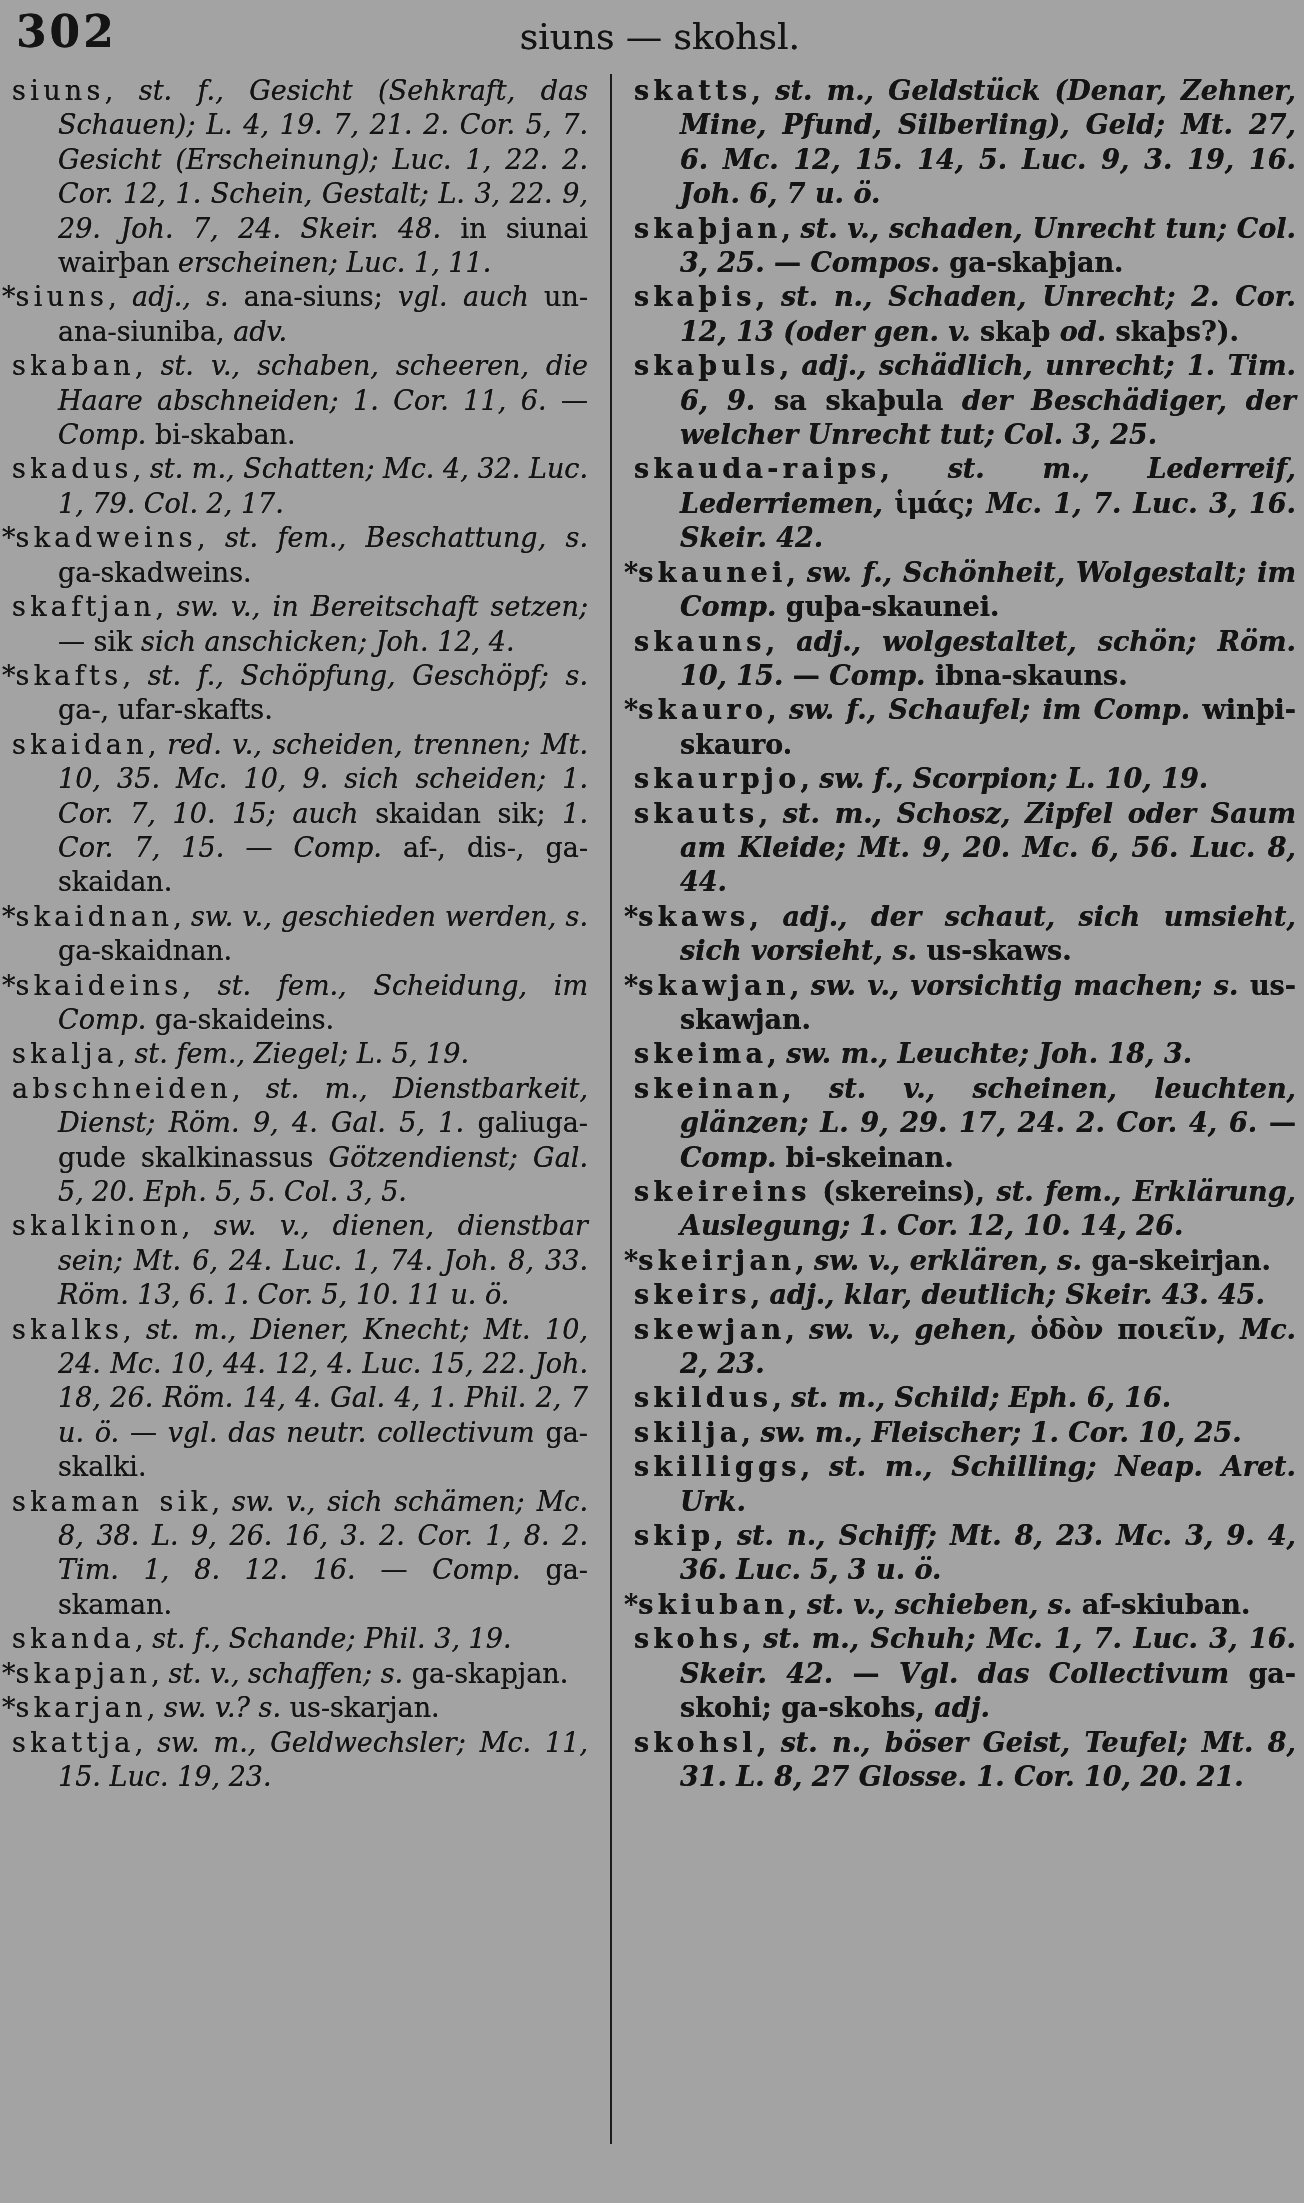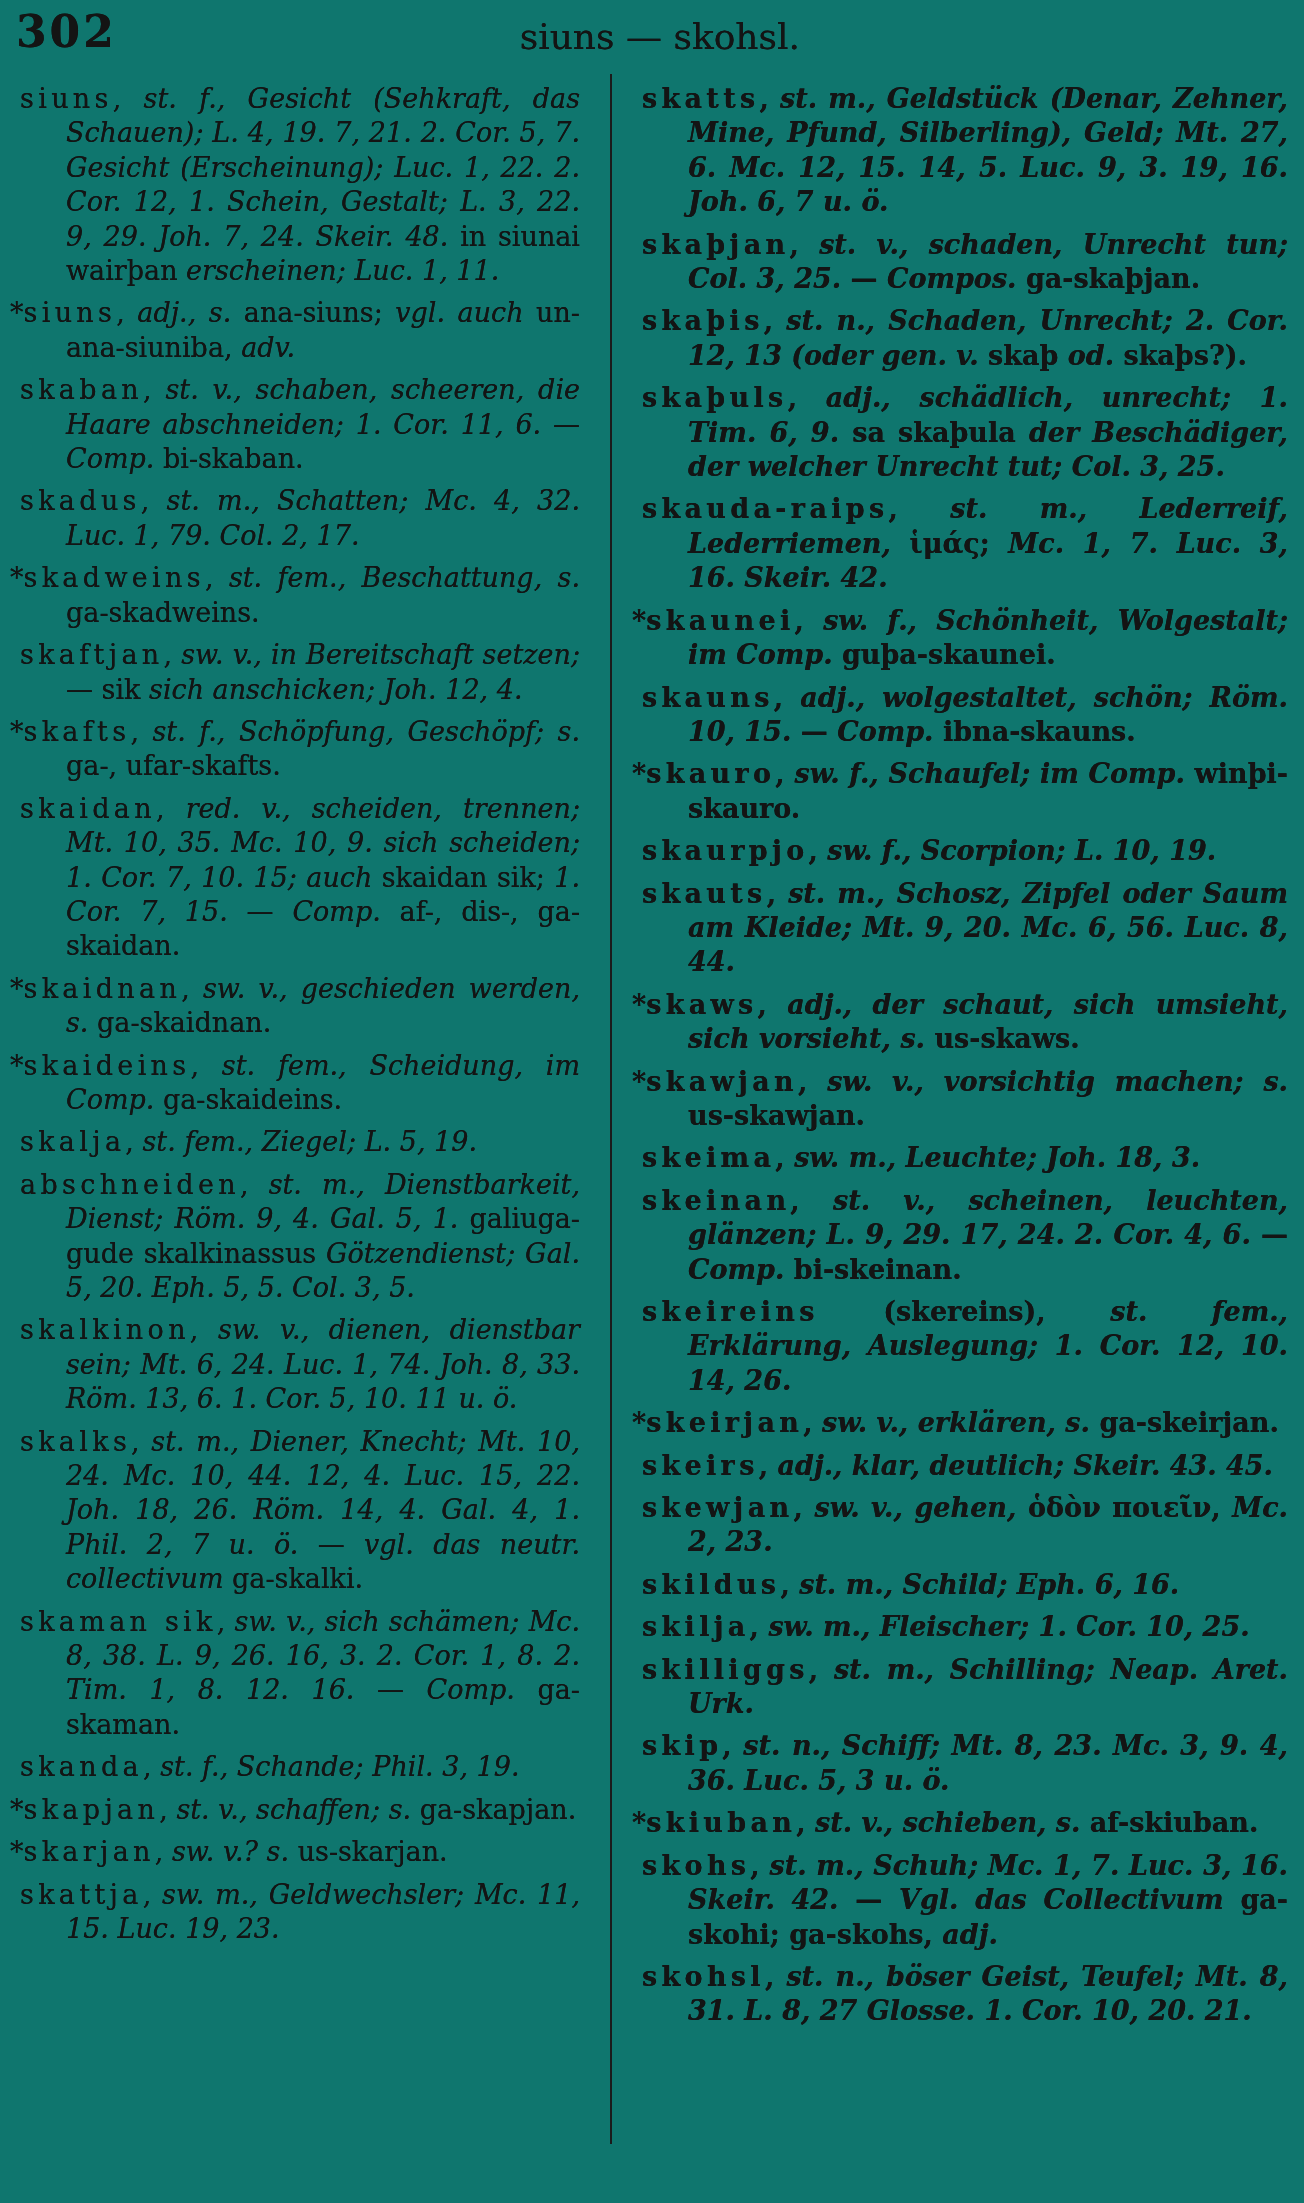--- a/index.html
+++ b/index.html
@@ -1,21 +1,21 @@
 <!DOCTYPE html>
 <html><head>
 <meta charset="utf-8">
 <title>302 — siuns — skohsl.</title>
 <style>
   html,body { margin:0; padding:0; background:#d8d8d4; }
   .page {
     position:relative;
     width:1304px; height:2203px;
     margin:0 auto;
-    background:#0f766e;
+    background:#a3a3a3;
     color:#141414;
     font-family:"DejaVu Serif", "Liberation Serif", serif;
     overflow:hidden;
     text-shadow:0 0 0.6px rgba(10,10,10,0.85);
   }
   .page-number {
     position:absolute; top:6px; left:16px;
     font-size:44px; font-weight:bold; letter-spacing:3px;
   }
   .running-head {
@@ -27,21 +27,21 @@
     width:2px; height:2070px; background:#1b1b1b;
   }
   .col {
     position:absolute; top:74px;
     font-size:27px; line-height:34.4px;
     text-align:justify;
   }
   .col-left  { left:12px;  width:576px; }
   .col-right { left:634px; width:662px;font-weight:bold; }
   .entry {
-    margin:8px; padding-left:46px; text-indent:-46px;
+    margin:0; padding-left:46px; text-indent:-46px;
   }
   .hw { letter-spacing:0.16em; }
   .it { font-style:italic; }
   .rm { font-style:normal; }
   .gr { font-style:normal; }
   .star { margin-left:-10px; }
 </style>
 </head>
 <body>
 

